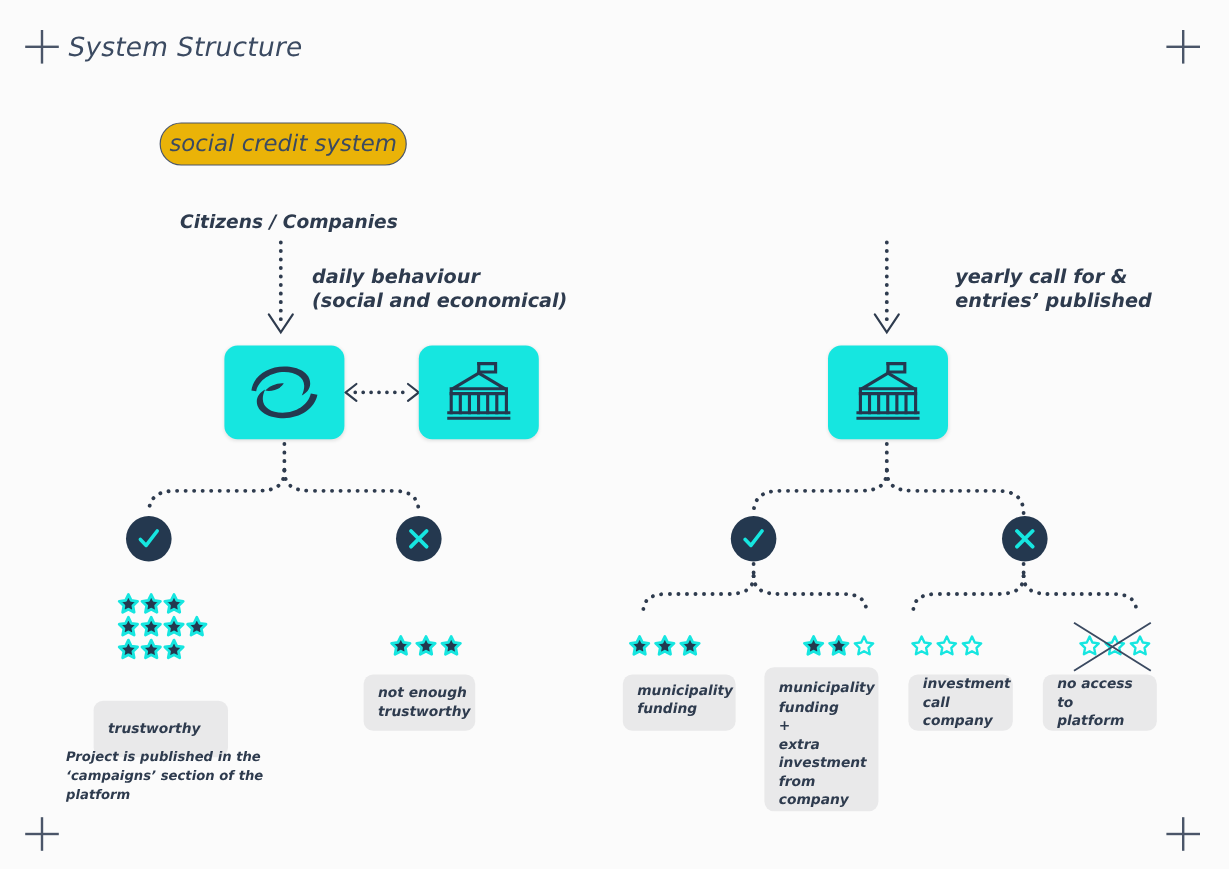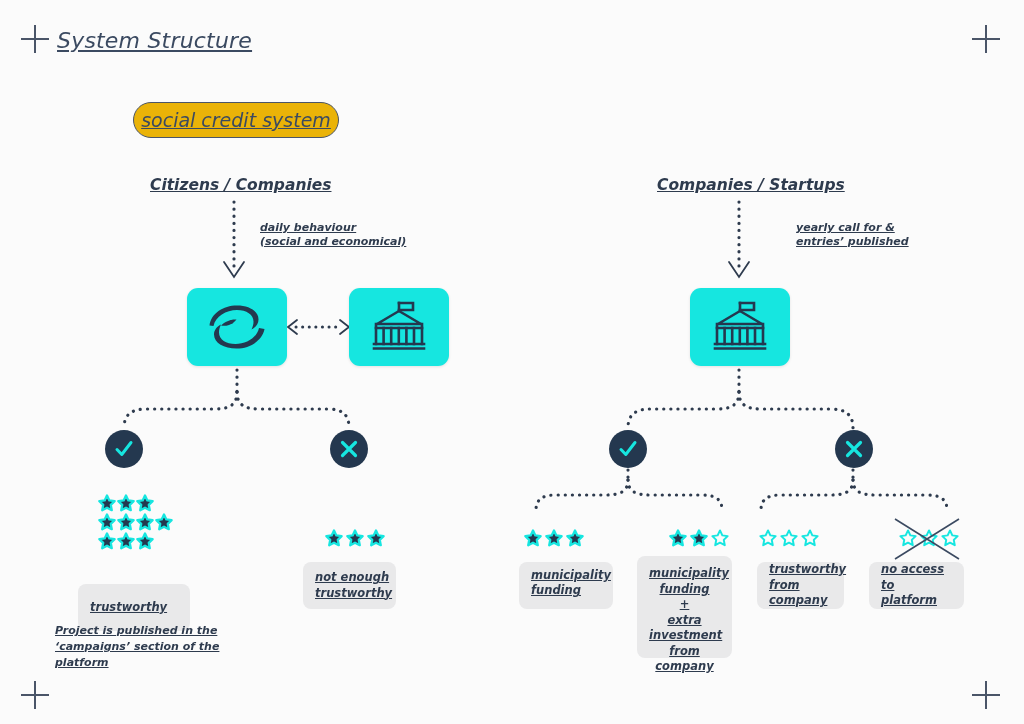--- a/index.html
+++ b/index.html
@@ -5,21 +5,21 @@
   html,body{margin:0;padding:0;}
   body{
     width:1024px;height:724px;
     background:#fbfbfb;
     font-family:"DejaVu Sans","Liberation Sans",sans-serif;
     color:#2e3b4e;
     overflow:hidden;
     position:relative;
   }
   .stage{position:absolute;inset:0;}
-  .abs{position:absolute;text-decoration:underline;}
+  .abs{position:absolute;}
 
   
   .corner{position:absolute;width:28px;height:28px;}
   .corner:before,.corner:after{content:"";position:absolute;background:#4a5568;}
   .corner:before{left:0;top:13px;width:28px;height:1.5px;}
   .corner:after{top:0;left:13px;height:28px;width:1.5px;}
   .c-tl{left:21px;top:25px;}
   .c-tr{left:972px;top:25px;}
   .c-bl{left:21px;top:681px;}
   .c-br{left:972px;top:681px;}
@@ -45,21 +45,21 @@
   
   .actor{
     font-size:15.5px;font-weight:bold;font-style:italic;color:#2e3b4e;
     white-space:nowrap;
   }
   .actor-left{left:150px;top:176px;}
   .actor-right{left:657px;top:176px;}
 
   
   .arrow-label{
-    font-size:11px;font-weight:bold;font-style:italic;color:#2e3b4e;
+    font-size:16px;font-weight:bold;font-style:italic;color:#2e3b4e;
     line-height:1.25;white-space:nowrap;
   }
   .al-left{left:260px;top:221px;}
   .al-right{left:796px;top:221px;}
 
   
   .appbox{
     background:#16e6e0;border-radius:11px;
     display:flex;align-items:center;justify-content:center;
     box-shadow:0 1px 3px rgba(0,0,0,0.10);
@@ -95,21 +95,21 @@
   
   .chip{
     background:#e9e9ea;border-radius:8px;
     font-size:11.5px;font-style:italic;font-weight:bold;
     color:#2e3b4e;line-height:1.35;
     padding:10px 12px;box-sizing:border-box;
   }
   .chip-l-ok{left:78px;top:584px;width:112px;height:47px;display:flex;align-items:center;}
   .chip-l-no{left:303px;top:562px;width:93px;height:47px;display:flex;align-items:center;}
   .chip-r-1{left:519px;top:562px;width:94px;height:47px;display:flex;align-items:flex-end;}
-  .chip-r-2{left:637px;top:556px;width:95px;height:102px;text-align:center;}
+  .chip-r-2{left:637px;top:556px;width:95px;height:120px;}
   .chip-r-3{left:757px;top:562px;width:87px;height:47px;display:flex;align-items:center;}
   .chip-r-4{left:869px;top:562px;width:95px;height:47px;display:flex;align-items:center;}
 
   
   .note{
     font-size:11px;font-weight:bold;font-style:italic;
     color:#2e3b4e;line-height:1.45;
   }
   .note-l-ok{left:55px;top:623px;width:200px;}
   .note-l-no{left:280px;top:623px;width:200px;}
@@ -298,21 +298,20 @@
         <path d="M10,1.6 L12.6,7.1 L18.5,7.9 L14.2,12.1 L15.3,18 L10,15.2 L4.7,18 L5.8,12.1 L1.5,7.9 L7.4,7.1 Z" fill="#24384f" stroke="#16e6e0" stroke-width="2.6" stroke-linejoin="round"></path>
       </svg>
   </div>
 
   <div class="abs chip chip-l-ok">trustworthy</div>
   <div class="abs chip chip-l-no">not enough trustworthy</div>
 
   <div class="abs note note-l-ok">Project is published in the ‘campaigns’ section of the platform</div>
 
 
-  <div class="abs actor actor-right">Companies / Startups</div>
 
   <div class="abs arrow-label al-right">
     <div>yearly call for &amp;</div>
     <div>entries’ published</div>
   </div>
 
   <div class="abs appbox box-gov-r">
     <svg width="54" height="56" viewBox="0 0 54 56">
       <g fill="none" stroke="#24384f" stroke-width="2.6" stroke-linecap="square">
         <path d="M27,4 L27,12"></path>
@@ -394,17 +393,17 @@
 
   <div class="abs chip chip-r-2">
     <div>municipality</div>
     <div>funding</div>
     <div>+</div>
     <div>extra</div>
     <div>investment</div>
     <div>from company</div>
   </div>
 
-  <div class="abs chip chip-r-3">trustworthy from company</div>
+  <div class="abs chip chip-r-3">investment call company</div>
 
   <div class="abs chip chip-r-4">no access to platform</div>
 
 </div>
 
 </body></html>

